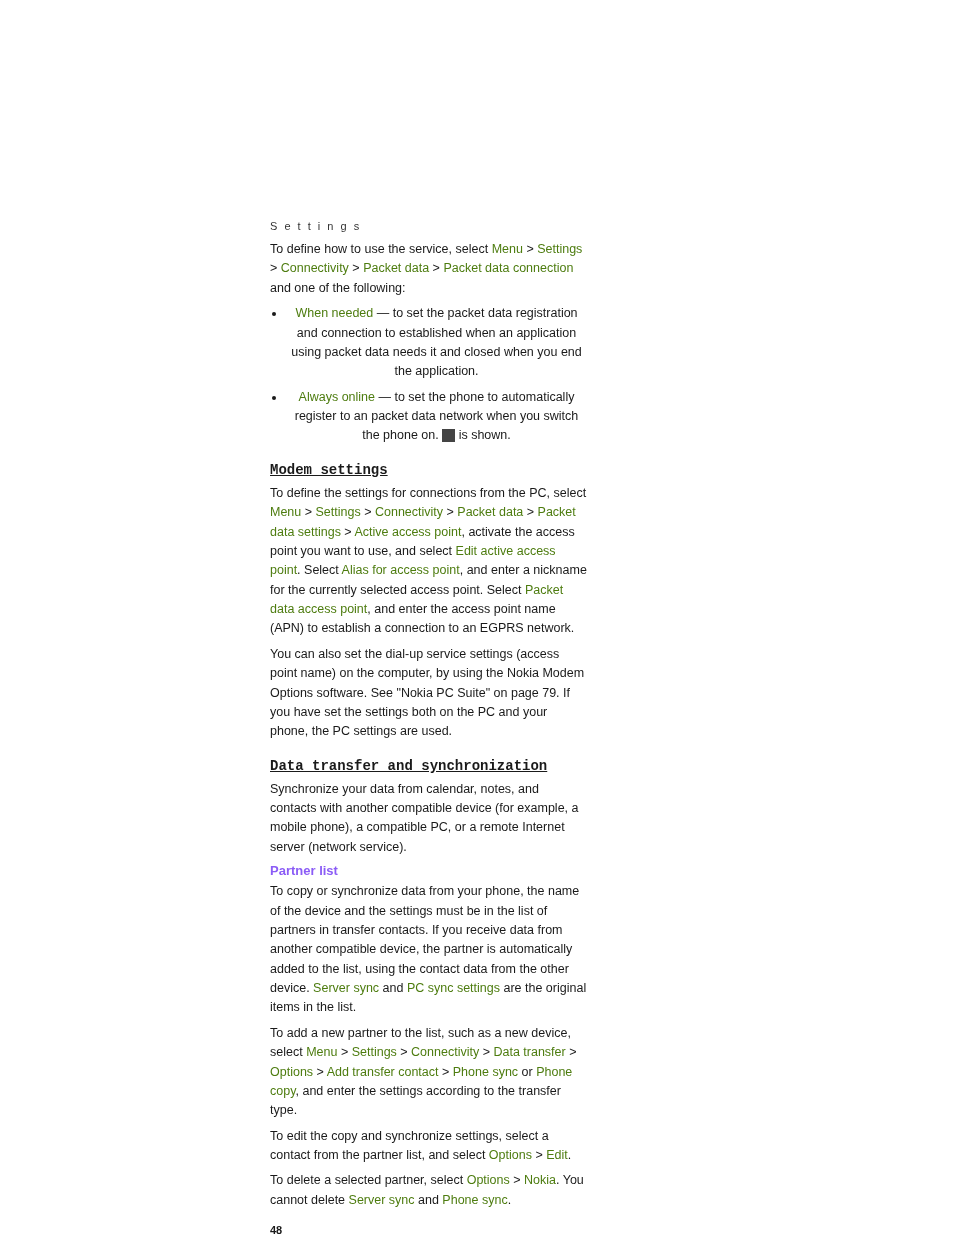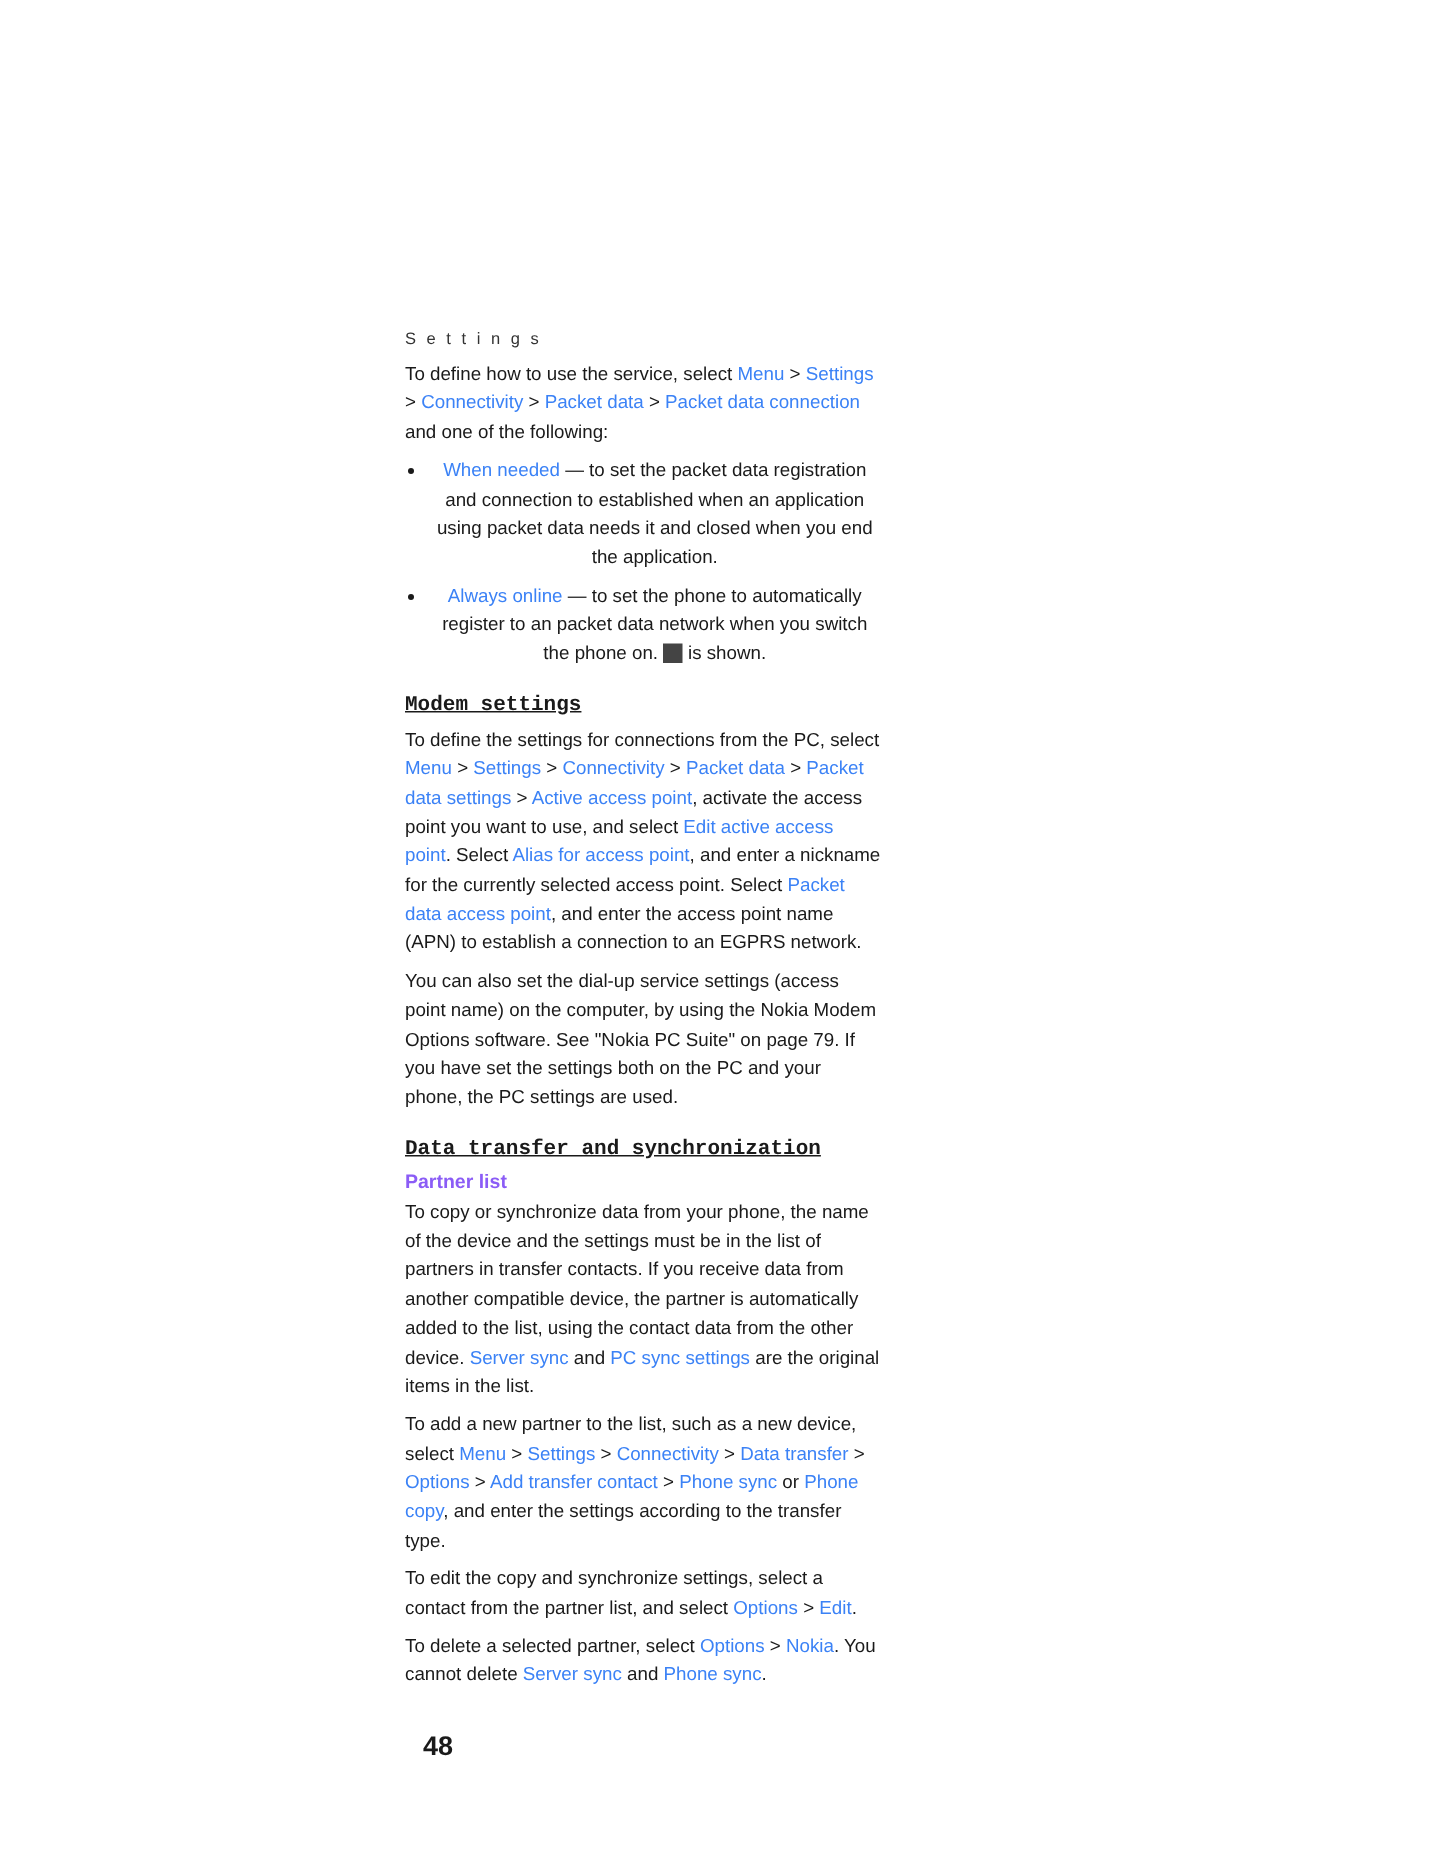--- a/index.html
+++ b/index.html
@@ -35,21 +35,21 @@
     }
 
     .intro-para {
       font-size: 12.5px;
       line-height: 1.55;
       margin-bottom: 6px;
       color: #1a1a1a;
     }
 
     .blue-link {
-      color: #3b82f6;
+      color: #4d7c0f;
       text-decoration: none;
     }
 
     .bullet-list {
       margin: 6px 0 10px 16px;
       list-style: disc;
     }
 
     .bullet-list li {
       font-size: 12.5px;
@@ -79,22 +79,22 @@
     .body-para {
       font-size: 12.5px;
       line-height: 1.55;
       margin-bottom: 6px;
       color: #1a1a1a;
     }
 
     .page-number {
       position: absolute;
       bottom: 60px;
-      left: 282px;
-      font-size: 18px;
+      left: 270px;
+      font-size: 11px;
       font-weight: bold;
       color: #1a1a1a;
     }
   </style>
 </head>
 <body>
 
 <div class="page">
 
   <div class="section-label">S e t t i n g s</div>
@@ -116,20 +116,21 @@
 
 
   <p class="body-para">
     <span>To define the settings for connections from the PC, select </span><a class="blue-link">Menu</a><span> &gt; </span><a class="blue-link">Settings</a><span> &gt; </span><a class="blue-link">Connectivity</a><span> &gt; </span><a class="blue-link">Packet data</a><span> &gt; </span><a class="blue-link">Packet data settings</a><span> &gt; </span><a class="blue-link">Active access point</a><span>, activate the access point you want to use, and select </span><a class="blue-link">Edit active access point</a><span>. Select </span><a class="blue-link">Alias for access point</a><span>, and enter a nickname for the currently selected access point. Select </span><a class="blue-link">Packet data access point</a><span>, and enter the access point name (APN) to establish a connection to an EGPRS network.</span>
   </p>
 
   <p class="body-para">You can also set the dial-up service settings (access point name) on the computer, by using the Nokia Modem Options software. See "Nokia PC Suite" on page 79. If you have set the settings both on the PC and your phone, the PC settings are used.</p>
 
   <h2 class="section-heading">Data transfer and synchronization</h2>
 
+  <p class="body-para">Synchronize your data from calendar, notes, and contacts with another compatible device (for example, a mobile phone), a compatible PC, or a remote Internet server (network service).</p>
 
   <h3 class="sub-heading">Partner list</h3>
 
   <p class="body-para">
     <span>To copy or synchronize data from your phone, the name of the device and the settings must be in the list of partners in transfer contacts. If you receive data from another compatible device, the partner is automatically added to the list, using the contact data from the other device. </span><a class="blue-link">Server sync</a><span> and </span><a class="blue-link">PC sync settings</a><span> are the original items in the list.</span>
   </p>
 
   <p class="body-para">
     <span>To add a new partner to the list, such as a new device, select </span><a class="blue-link">Menu</a><span> &gt; </span><a class="blue-link">Settings</a><span> &gt; </span><a class="blue-link">Connectivity</a><span> &gt; </span><a class="blue-link">Data transfer</a><span> &gt; </span><a class="blue-link">Options</a><span> &gt; </span><a class="blue-link">Add transfer contact</a><span> &gt; </span><a class="blue-link">Phone sync</a><span> or </span><a class="blue-link">Phone copy</a><span>, and enter the settings according to the transfer type.</span>
   </p>

